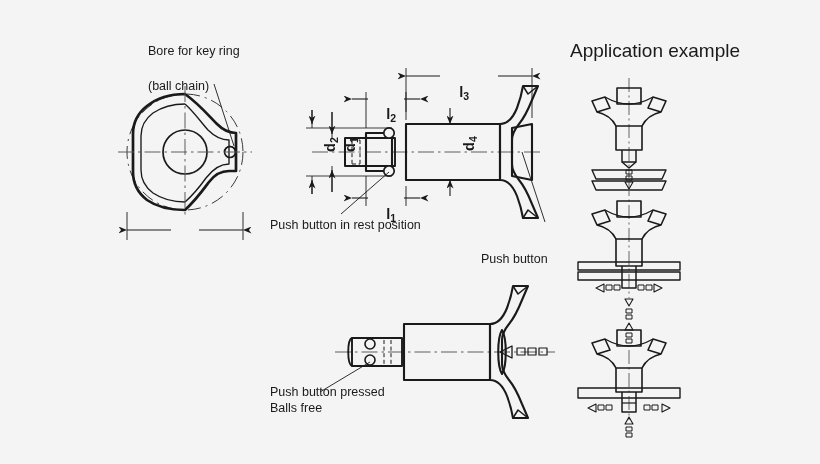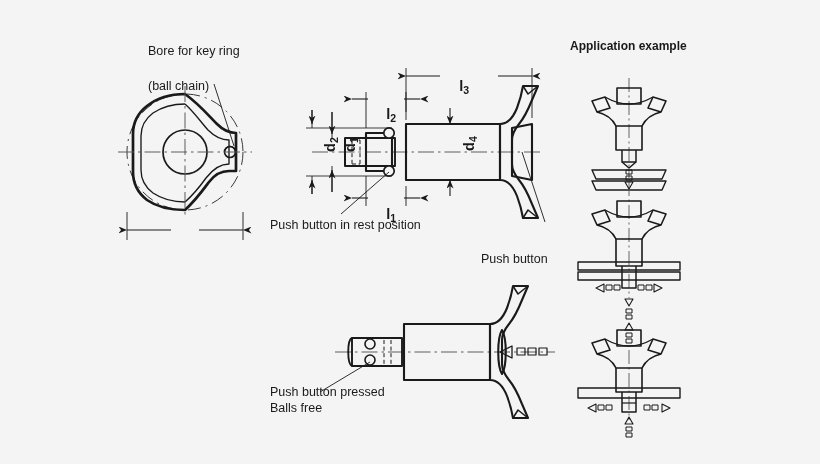--- a/index.html
+++ b/index.html
@@ -33,22 +33,22 @@
     position: absolute;
     white-space: pre;
     font-family: "Liberation Sans", sans-serif;
     color: #1a1a1a;
     line-height: 1.22;
   }
   .lbl-note {
     font-size: 12.5px;
   }
   .lbl-head {
-    font-size: 12px;
-    font-weight: bold;
+    font-size: 19px;
+    font-weight: normal;
   }
   .dim {
     font-size: 14.5px;
     font-weight: bold;
   }
   .dim sub {
     font-size: 10.5px;
     font-weight: bold;
     vertical-align: baseline;
     position: relative;
@@ -320,21 +320,21 @@
         <rect x="626" y="433" width="6" height="4" stroke="#1a1a1a" stroke-width="1"></rect>
       </g>
 
     </g>
   </svg>
 
   <div class="txt lbl-note" style="left:148px; top:44px;">Bore for key ring</div>
   <div class="txt lbl-note" style="left:148px; top:61px;margin-top:18px;">(ball chain)</div>
 
 
-  <div class="txt dim" style="left:443px; top:60px;">
+  <div class="txt dim" style="left:443px; top:66px;">
     <span>l</span><sub>3</sub>
   </div>
 
   <div class="txt dim" style="left:370px; top:88px;">
     <span>l</span><sub>2</sub>
   </div>
 
   <div class="txt dim" style="left:370px; top:188px;">
     <span>l</span><sub>1</sub>
   </div>

